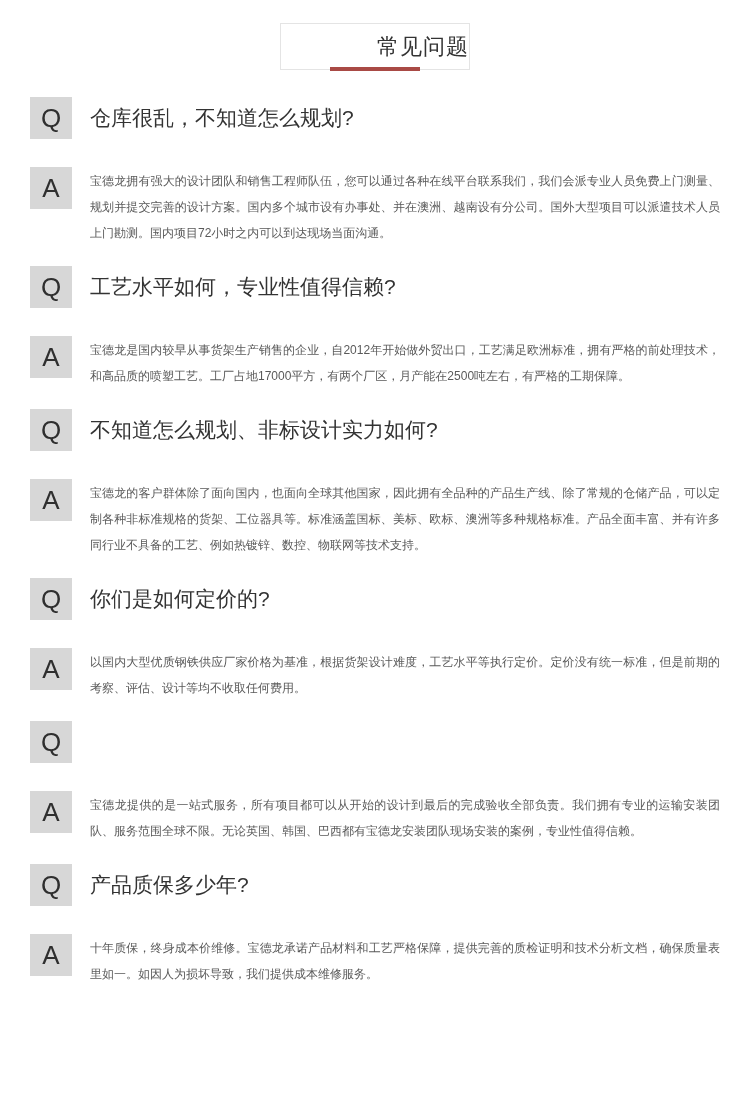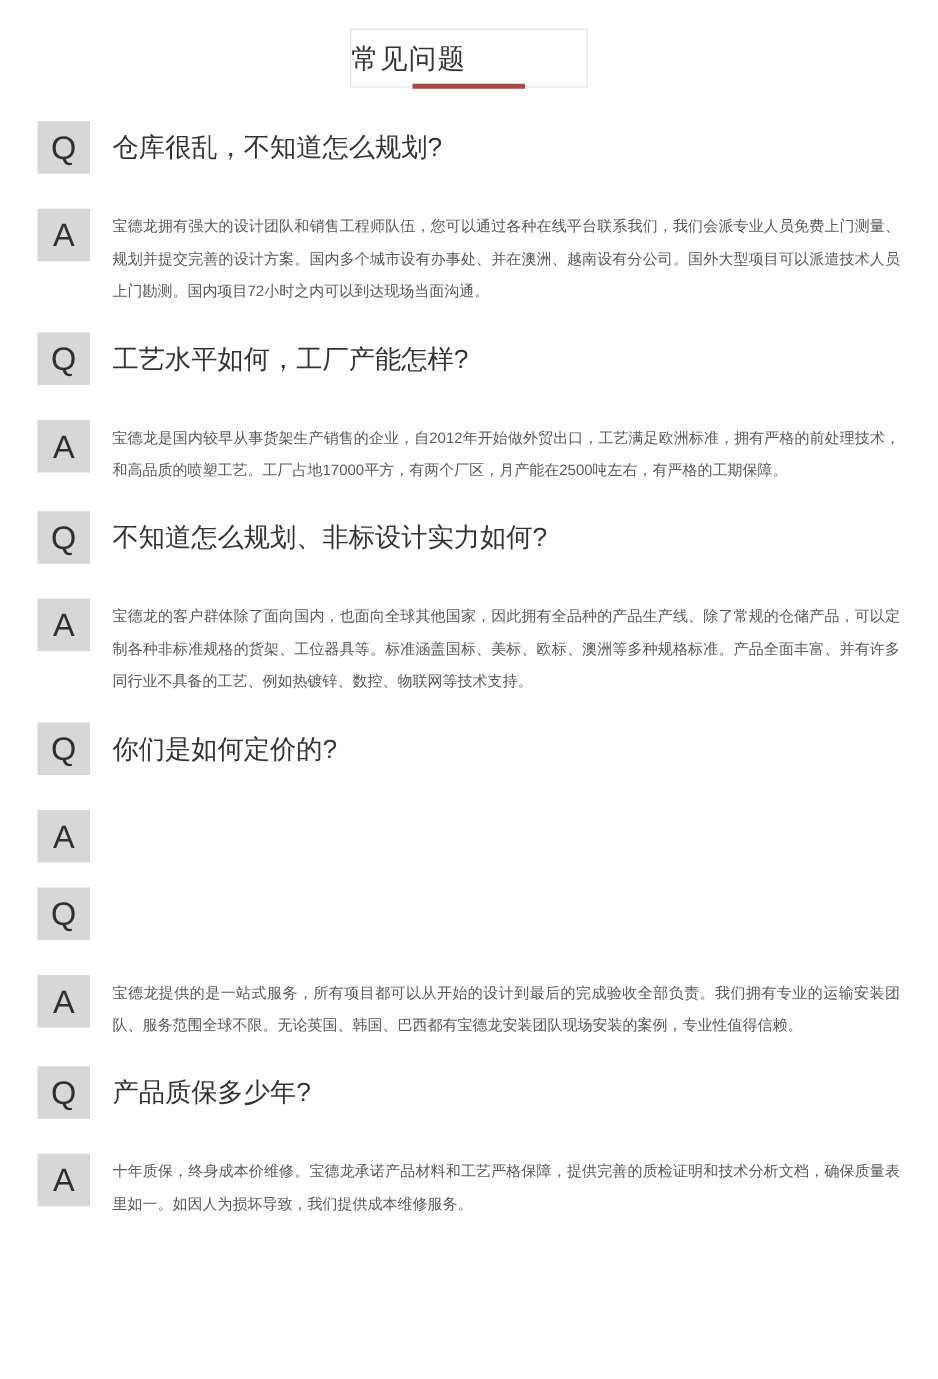--- a/index.html
+++ b/index.html
@@ -21,21 +21,21 @@
     padding:23px 30px 36px 30px;
   }
   .title-box{
     width:190px;
     height:47px;
     margin:0 auto 27px auto;
     border:1px solid var(--border-color);
     position:relative;
     display:flex;
     align-items:center;
-    justify-content:flex-start;
+    justify-content:flex-end;
   }
   .title-box h2{
     margin:0;
     font-size:22px;
     font-weight:400;
     color:var(--q-color);
     letter-spacing:1px;
   }
   .title-underline{
     position:absolute;
@@ -104,21 +104,21 @@
     </div>
     <div class="a-row">
       <span class="badge">A</span>
       <p class="a-text">宝德龙拥有强大的设计团队和销售工程师队伍，您可以通过各种在线平台联系我们，我们会派专业人员免费上门测量、规划并提交完善的设计方案。国内多个城市设有办事处、并在澳洲、越南设有分公司。国外大型项目可以派遣技术人员上门勘测。国内项目72小时之内可以到达现场当面沟通。</p>
     </div>
   </div>
 
   <div class="faq-item">
     <div class="q-row">
       <span class="badge">Q</span>
-      <h3 class="q-text">工艺水平如何，工厂产能怎样?</h3>
+      <h3 class="q-text">工艺水平如何，专业性值得信赖?</h3>
     </div>
     <div class="a-row">
       <span class="badge">A</span>
       <p class="a-text">宝德龙是国内较早从事货架生产销售的企业，自2012年开始做外贸出口，工艺满足欧洲标准，拥有严格的前处理技术，和高品质的喷塑工艺。工厂占地17000平方，有两个厂区，月产能在2500吨左右，有严格的工期保障。</p>
     </div>
   </div>
 
   <div class="faq-item">
     <div class="q-row">
       <span class="badge">Q</span>
@@ -130,20 +130,21 @@
     </div>
   </div>
 
   <div class="faq-item">
     <div class="q-row">
       <span class="badge">Q</span>
       <h3 class="q-text">你们是如何定价的?</h3>
     </div>
     <div class="a-row">
       <span class="badge">A</span>
+      <p class="a-text">以国内大型优质钢铁供应厂家价格为基准，根据货架设计难度，工艺水平等执行定价。定价没有统一标准，但是前期的考察、评估、设计等均不收取任何费用。</p>
     </div>
   </div>
 
   <div class="faq-item">
     <div class="q-row">
       <span class="badge">Q</span>
     </div>
     <div class="a-row">
       <span class="badge">A</span>
       <p class="a-text">宝德龙提供的是一站式服务，所有项目都可以从开始的设计到最后的完成验收全部负责。我们拥有专业的运输安装团队、服务范围全球不限。无论英国、韩国、巴西都有宝德龙安装团队现场安装的案例，专业性值得信赖。</p>

